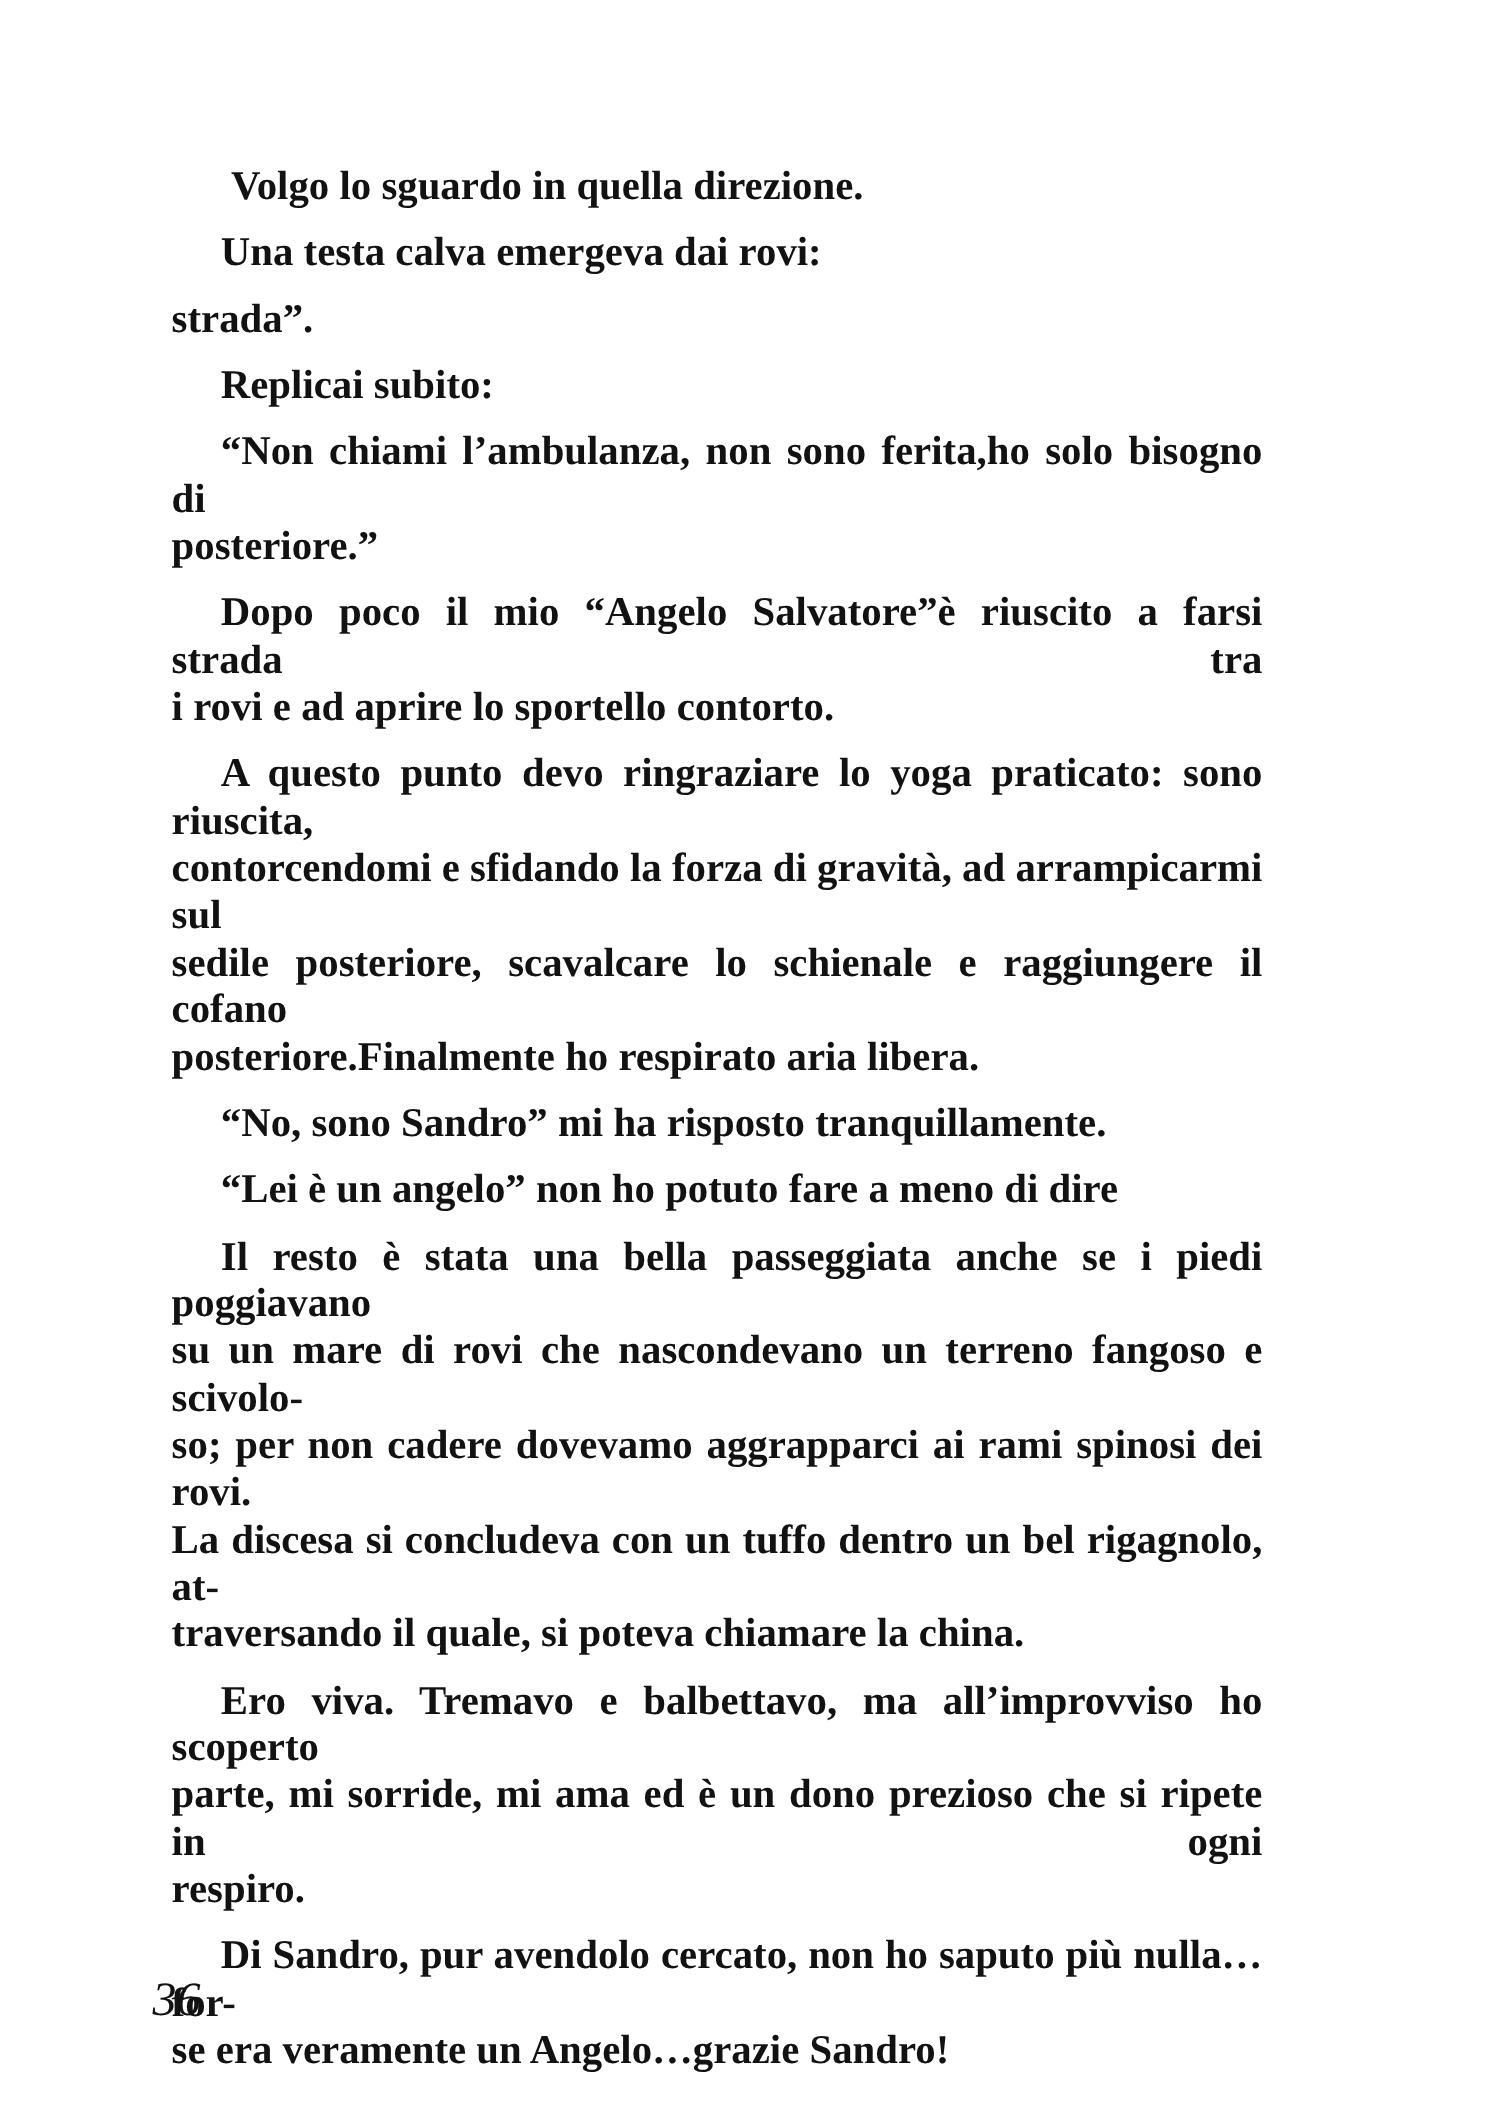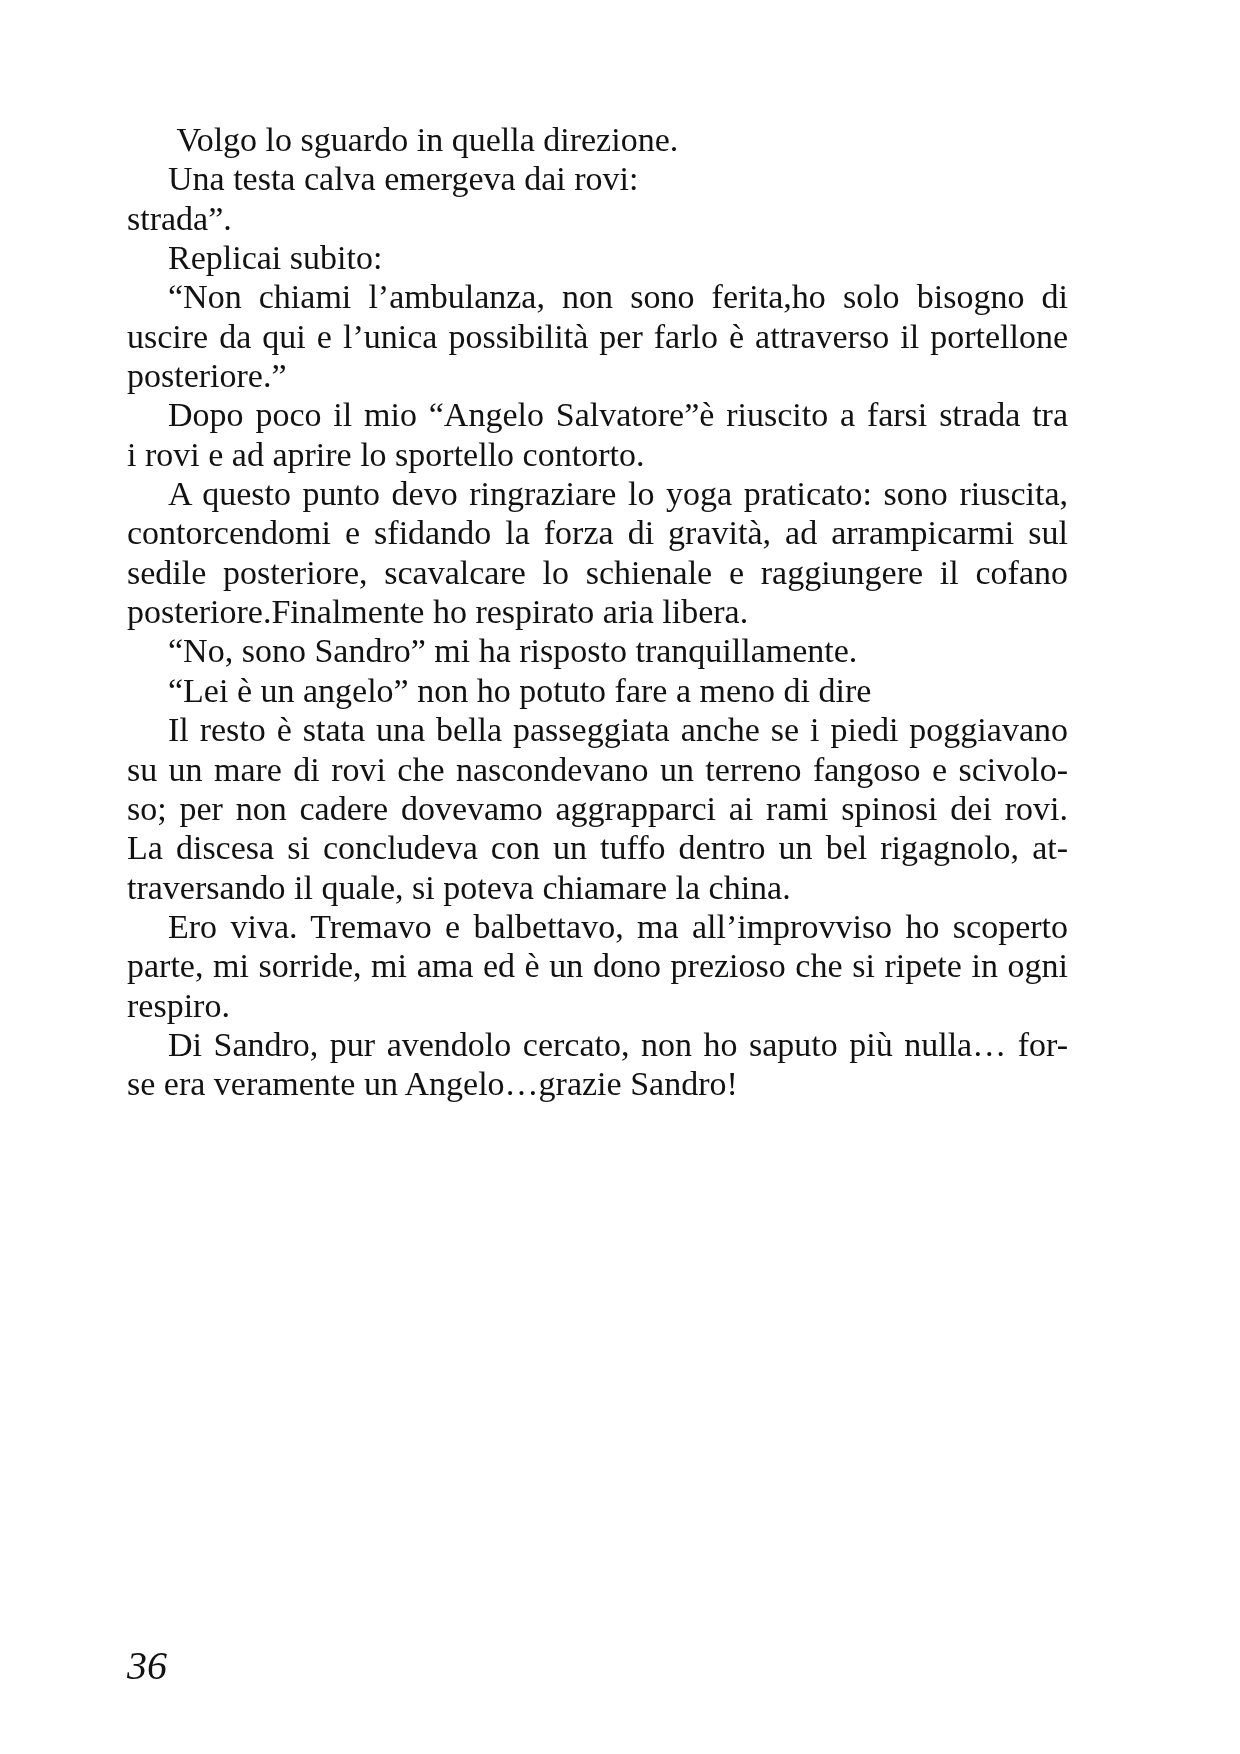--- a/index.html
+++ b/index.html
@@ -18,22 +18,23 @@
   #text-block {
     position: absolute;
     left: 127px;
     top: 120px;
     width: 941px;
     font-size: 34px;
     line-height: 39.35px;
     text-rendering: optimizeLegibility;
   }
   .paragraph {
-    margin: 0;
+    margin: 16px;
     padding: 0;
+    font-weight: bold;
   }
   .line {
     margin: 0;
     padding: 0;
     text-align: left;
     white-space: normal;
   }
   .line.j {
     text-align: justify;
     text-align-last: justify;
@@ -63,21 +64,20 @@
       <div class="line first">Una testa calva emergeva dai rovi:</div>
     </div>
     <div class="paragraph">
       <div class="line">strada”.</div>
     </div>
     <div class="paragraph">
       <div class="line first">Replicai subito:</div>
     </div>
     <div class="paragraph">
       <div class="line j first">“Non chiami l’ambulanza, non sono ferita,ho solo bisogno di</div>
-      <div class="line j">uscire da qui e l’unica possibilità per farlo è attraverso il portellone</div>
       <div class="line">posteriore.”</div>
     </div>
     <div class="paragraph">
       <div class="line j first">Dopo poco il mio “Angelo Salvatore”è riuscito a farsi strada tra</div>
       <div class="line">i rovi e ad aprire lo sportello contorto.</div>
     </div>
     <div class="paragraph">
       <div class="line j first">A questo punto devo ringraziare lo yoga praticato: sono riuscita,</div>
       <div class="line j">contorcendomi e sfidando la forza di gravità, ad arrampicarmi sul</div>
       <div class="line j">sedile posteriore, scavalcare lo schienale e raggiungere il cofano</div>

